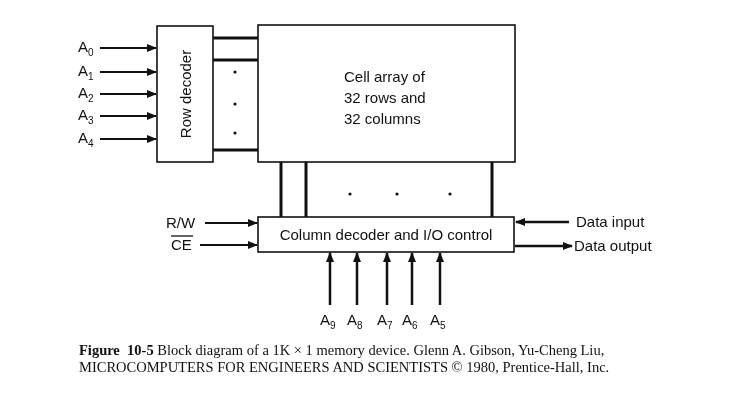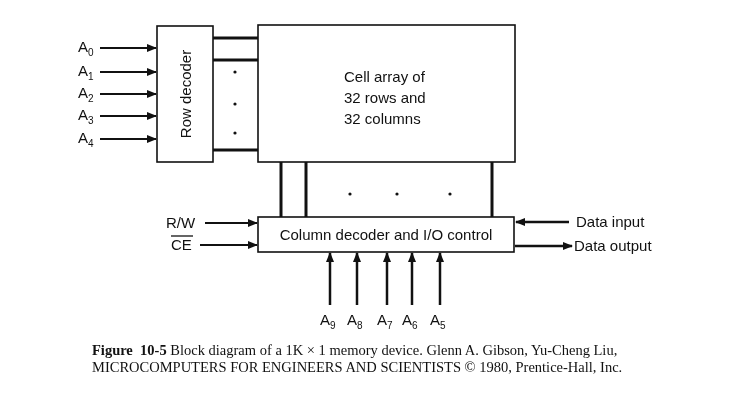--- a/index.html
+++ b/index.html
@@ -1,21 +1,21 @@
 <!DOCTYPE html>
 <html><head>
 <meta charset="utf-8">
 <style>
   html, body { margin: 0; padding: 0; background: #ffffff; }
   body { width: 731px; height: 401px; position: relative; overflow: hidden; }
   #diagram { position: absolute; left: 0; top: 0; }
   .lbl { font-family: "Liberation Sans", sans-serif; font-size: 15px; fill: #111; }
   .sub { font-size: 10px; }
   .caption {
-    position: absolute; left: 92px; top: 342px; width: 600px;
+    position: absolute; left: 79px; top: 342px; width: 600px;
     font-family: "Liberation Serif", serif; font-size: 14.5px; line-height: 17px; color: #111;
   }
   .caption b { font-weight: bold; }
 </style>
 </head>
 <body>
 
 <svg id="diagram" width="731" height="401" viewBox="0 0 731 401" xmlns="http://www.w3.org/2000/svg">
   <defs>
     <marker id="ah" markerWidth="10" markerHeight="8" refX="9" refY="4" orient="auto" markerUnits="userSpaceOnUse">

